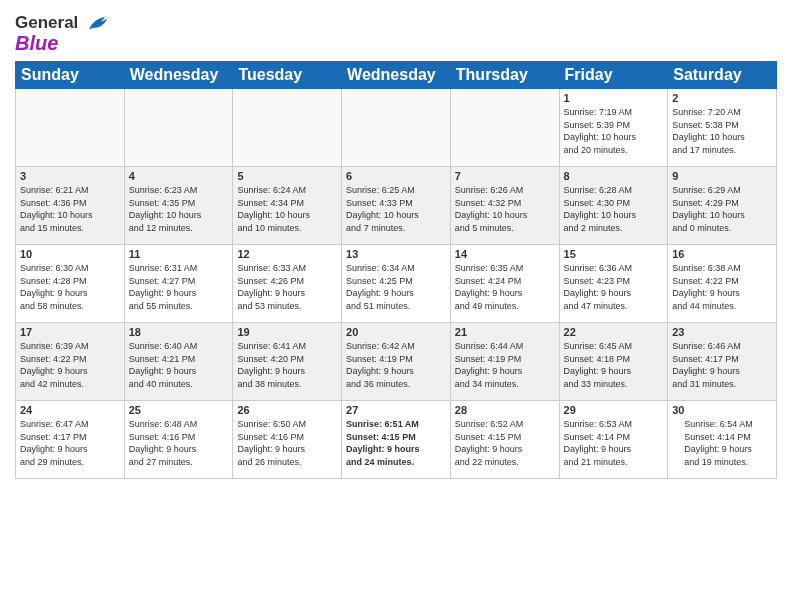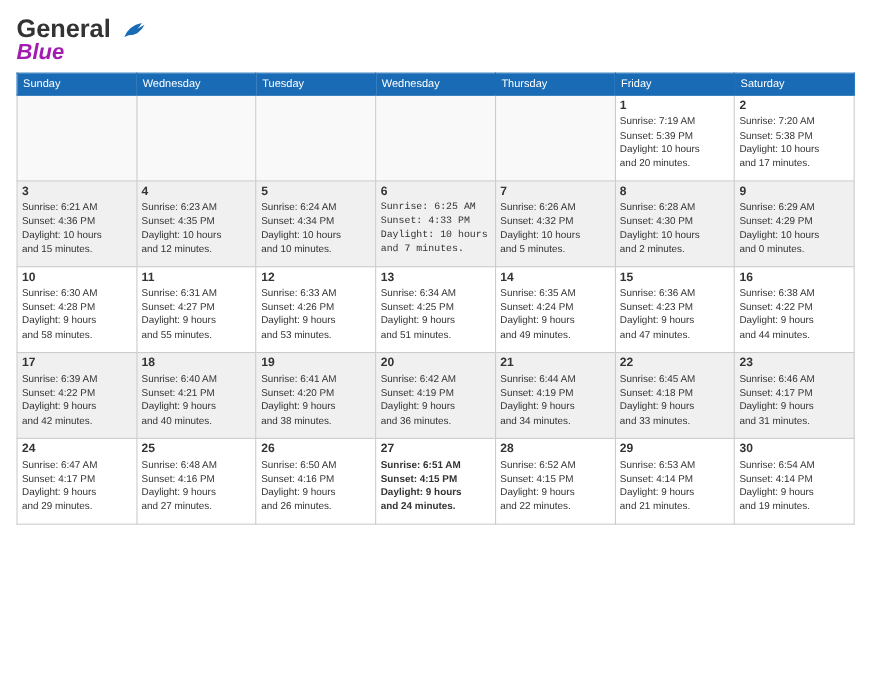--- a/index.html
+++ b/index.html
@@ -45,22 +45,22 @@
       margin-top: 2px;
     }
     .calendar-table {
       width: 100%;
       border-collapse: collapse;
       table-layout: fixed;
     }
     .calendar-table th {
       background-color: #1a6bb5;
       color: #fff;
-      font-size: 10px;
-      font-weight: normal;
+      font-size: 16px;
+      font-weight: bold;
       padding: 4px 5px;
       text-align: left;
       border: 1px solid #1a6bb5;
     }
     .calendar-table td {
       border: 1px solid #ccc;
       vertical-align: top;
       padding: 3px 4px;
       font-size: 9px;
       color: #333;
@@ -91,21 +91,21 @@
     }
   </style>
 </head>
 <body>
 
 <div class="page">
   <div class="header-area">
     <div class="logo">
       <div>
         <div style="display:flex;align-items:center;">
-          <div style="font-size:23px;font-weight:bold;color:#333;line-height:1.1;text-align:center;">
+          <div style="font-size:17px;font-weight:bold;color:#333;line-height:1.1;text-align:center;">
             <span style="color:#333;">General</span>
             <svg class="logo-icon" viewBox="0 0 30 22" style="display:inline-block;vertical-align:middle;margin-left:2px;">
               <path d="M5,18 Q10,5 25,2 Q20,10 15,12 Q20,8 28,4 Q22,16 10,16 Z" fill="#1a6bb5"></path>
             </svg>
           </div>
           <div></div>
         </div>
         <div style="font-size:20px;font-weight:bold;color:#a21caf;margin-top:-2px;font-style:italic;">Blue</div>
       </div>
     </div>
@@ -162,21 +162,21 @@
           </td>
           <td>
             <div class="day-number">5</div>
             <div class="day-info" style="white-space: pre-line;">Sunrise: 6:24 AM
 Sunset: 4:34 PM
 Daylight: 10 hours
 and 10 minutes.</div>
           </td>
           <td>
             <div class="day-number">6</div>
-            <div class="day-info" style="white-space: pre-line; font-family: Liberation Mono, monospace;">Sunrise: 6:25 AM
+            <div class="day-info" style="white-space: pre-line;">Sunrise: 6:25 AM
 Sunset: 4:33 PM
 Daylight: 10 hours
 and 7 minutes.</div>
           </td>
           <td>
             <div class="day-number">7</div>
             <div class="day-info" style="white-space: pre-line;">Sunrise: 6:26 AM
 Sunset: 4:32 PM
 Daylight: 10 hours
 and 5 minutes.</div>
@@ -336,21 +336,21 @@
           </td>
           <td>
             <div class="day-number">29</div>
             <div class="day-info" style="white-space: pre-line;">Sunrise: 6:53 AM
 Sunset: 4:14 PM
 Daylight: 9 hours
 and 21 minutes.</div>
           </td>
           <td>
             <div class="day-number">30</div>
-            <div class="day-info" style="white-space: pre-line;">Sunrise: 6:54 AM
+            <div class="day-info" style="white-space: pre-line; margin-left: 12px;">Sunrise: 6:54 AM
 Sunset: 4:14 PM
 Daylight: 9 hours
 and 19 minutes.</div>
           </td>
         </tr>
       </tbody>
   </table>
 </div>
 
 </body></html>

